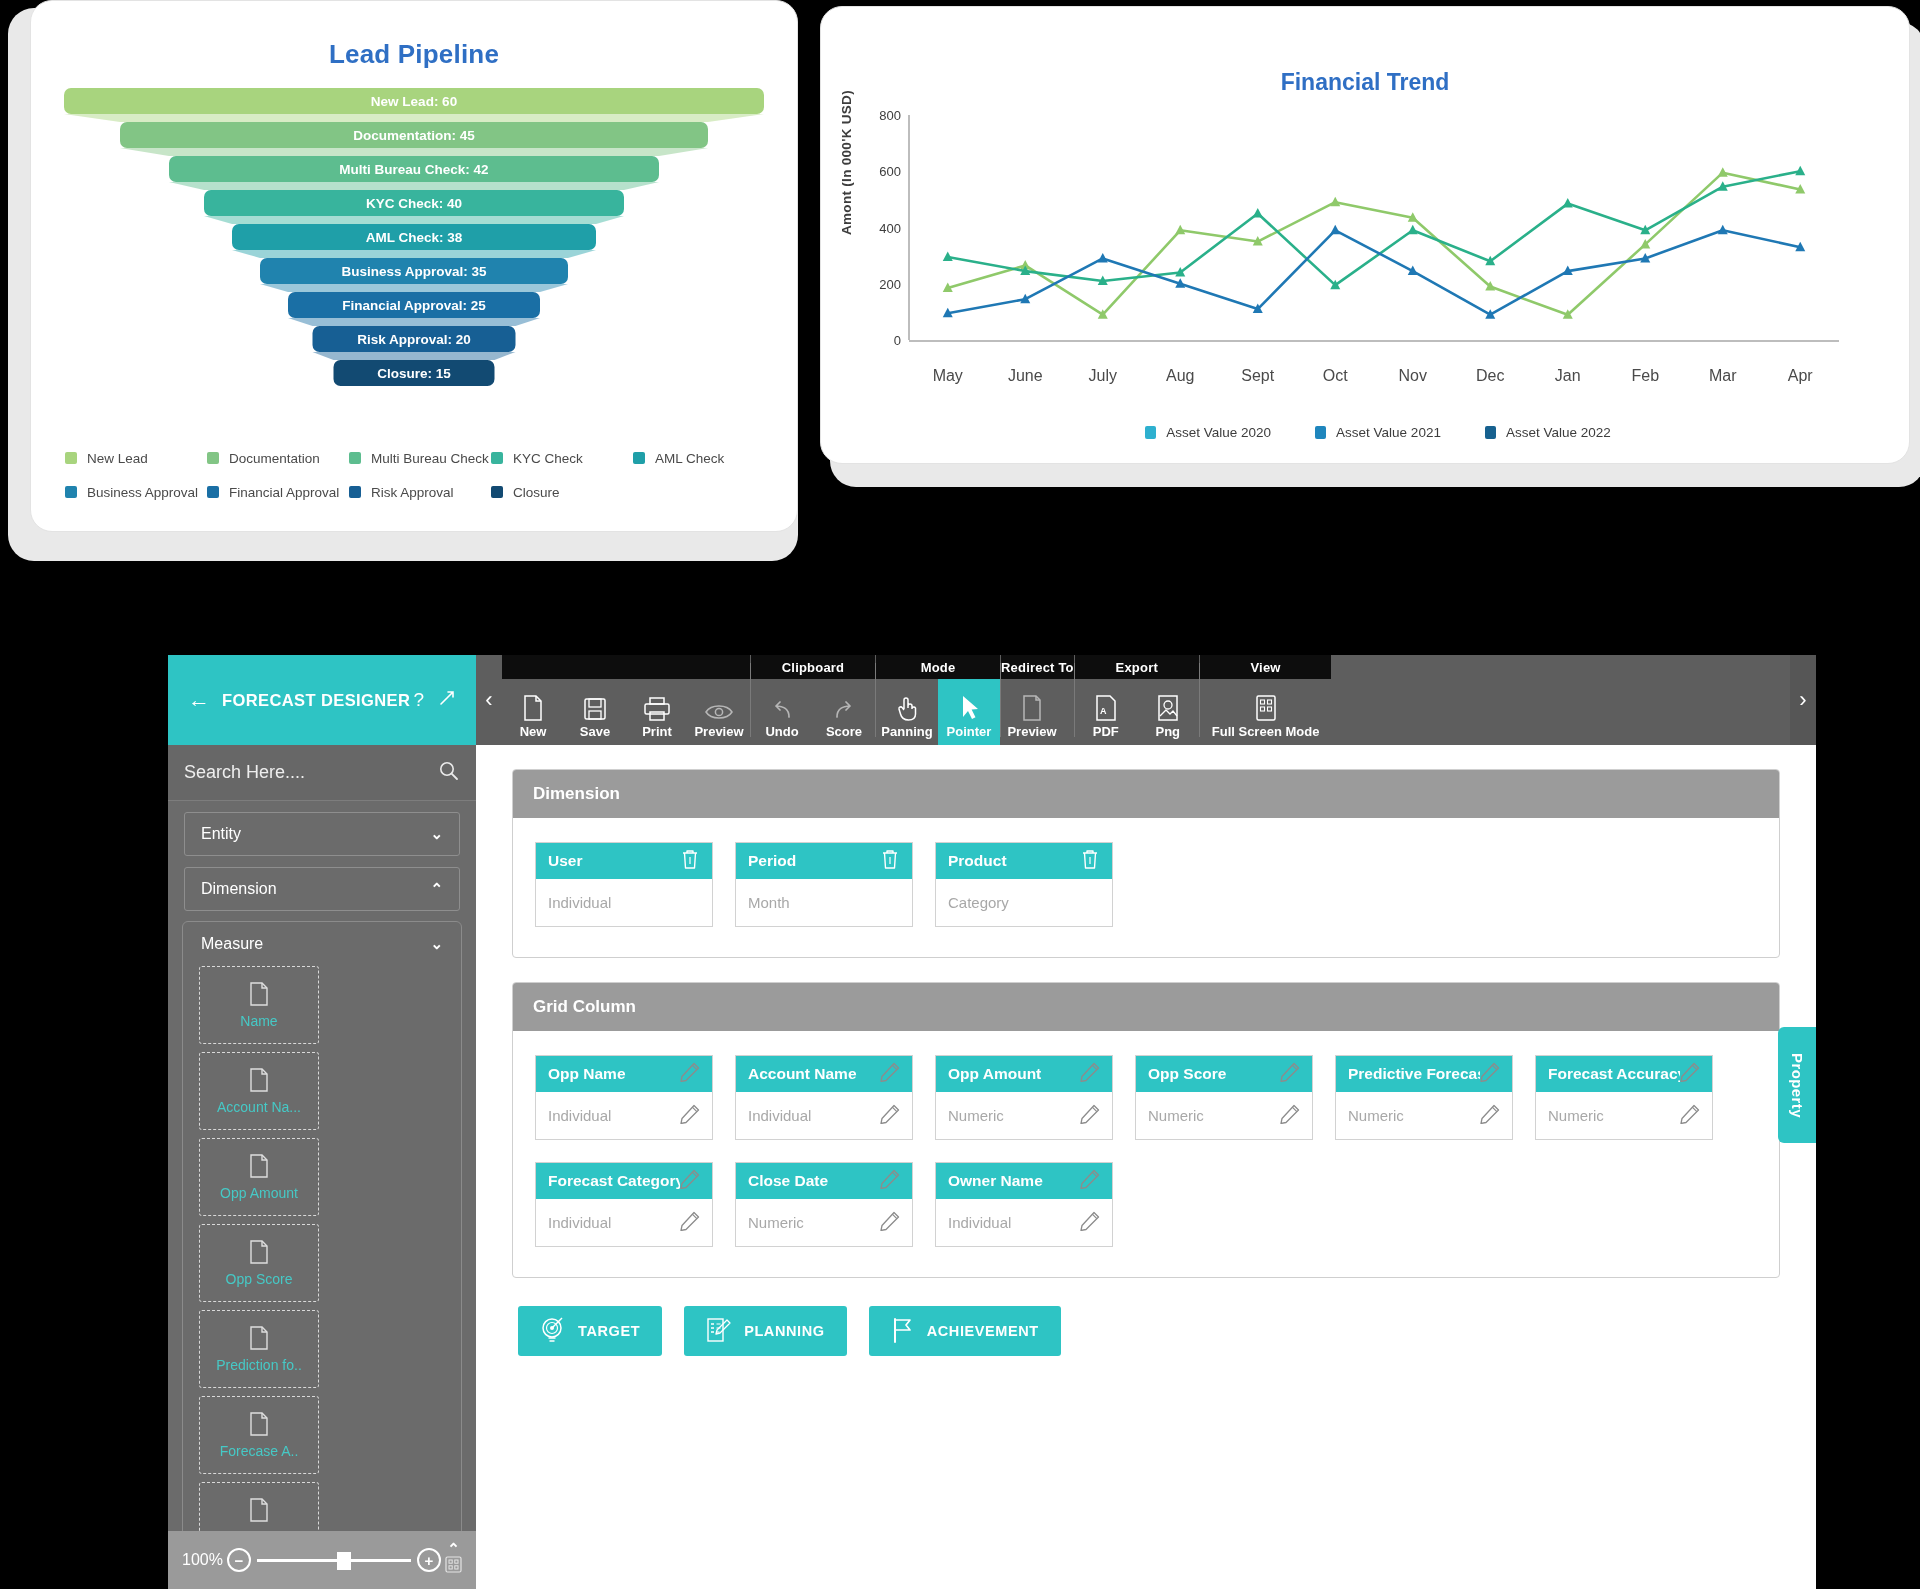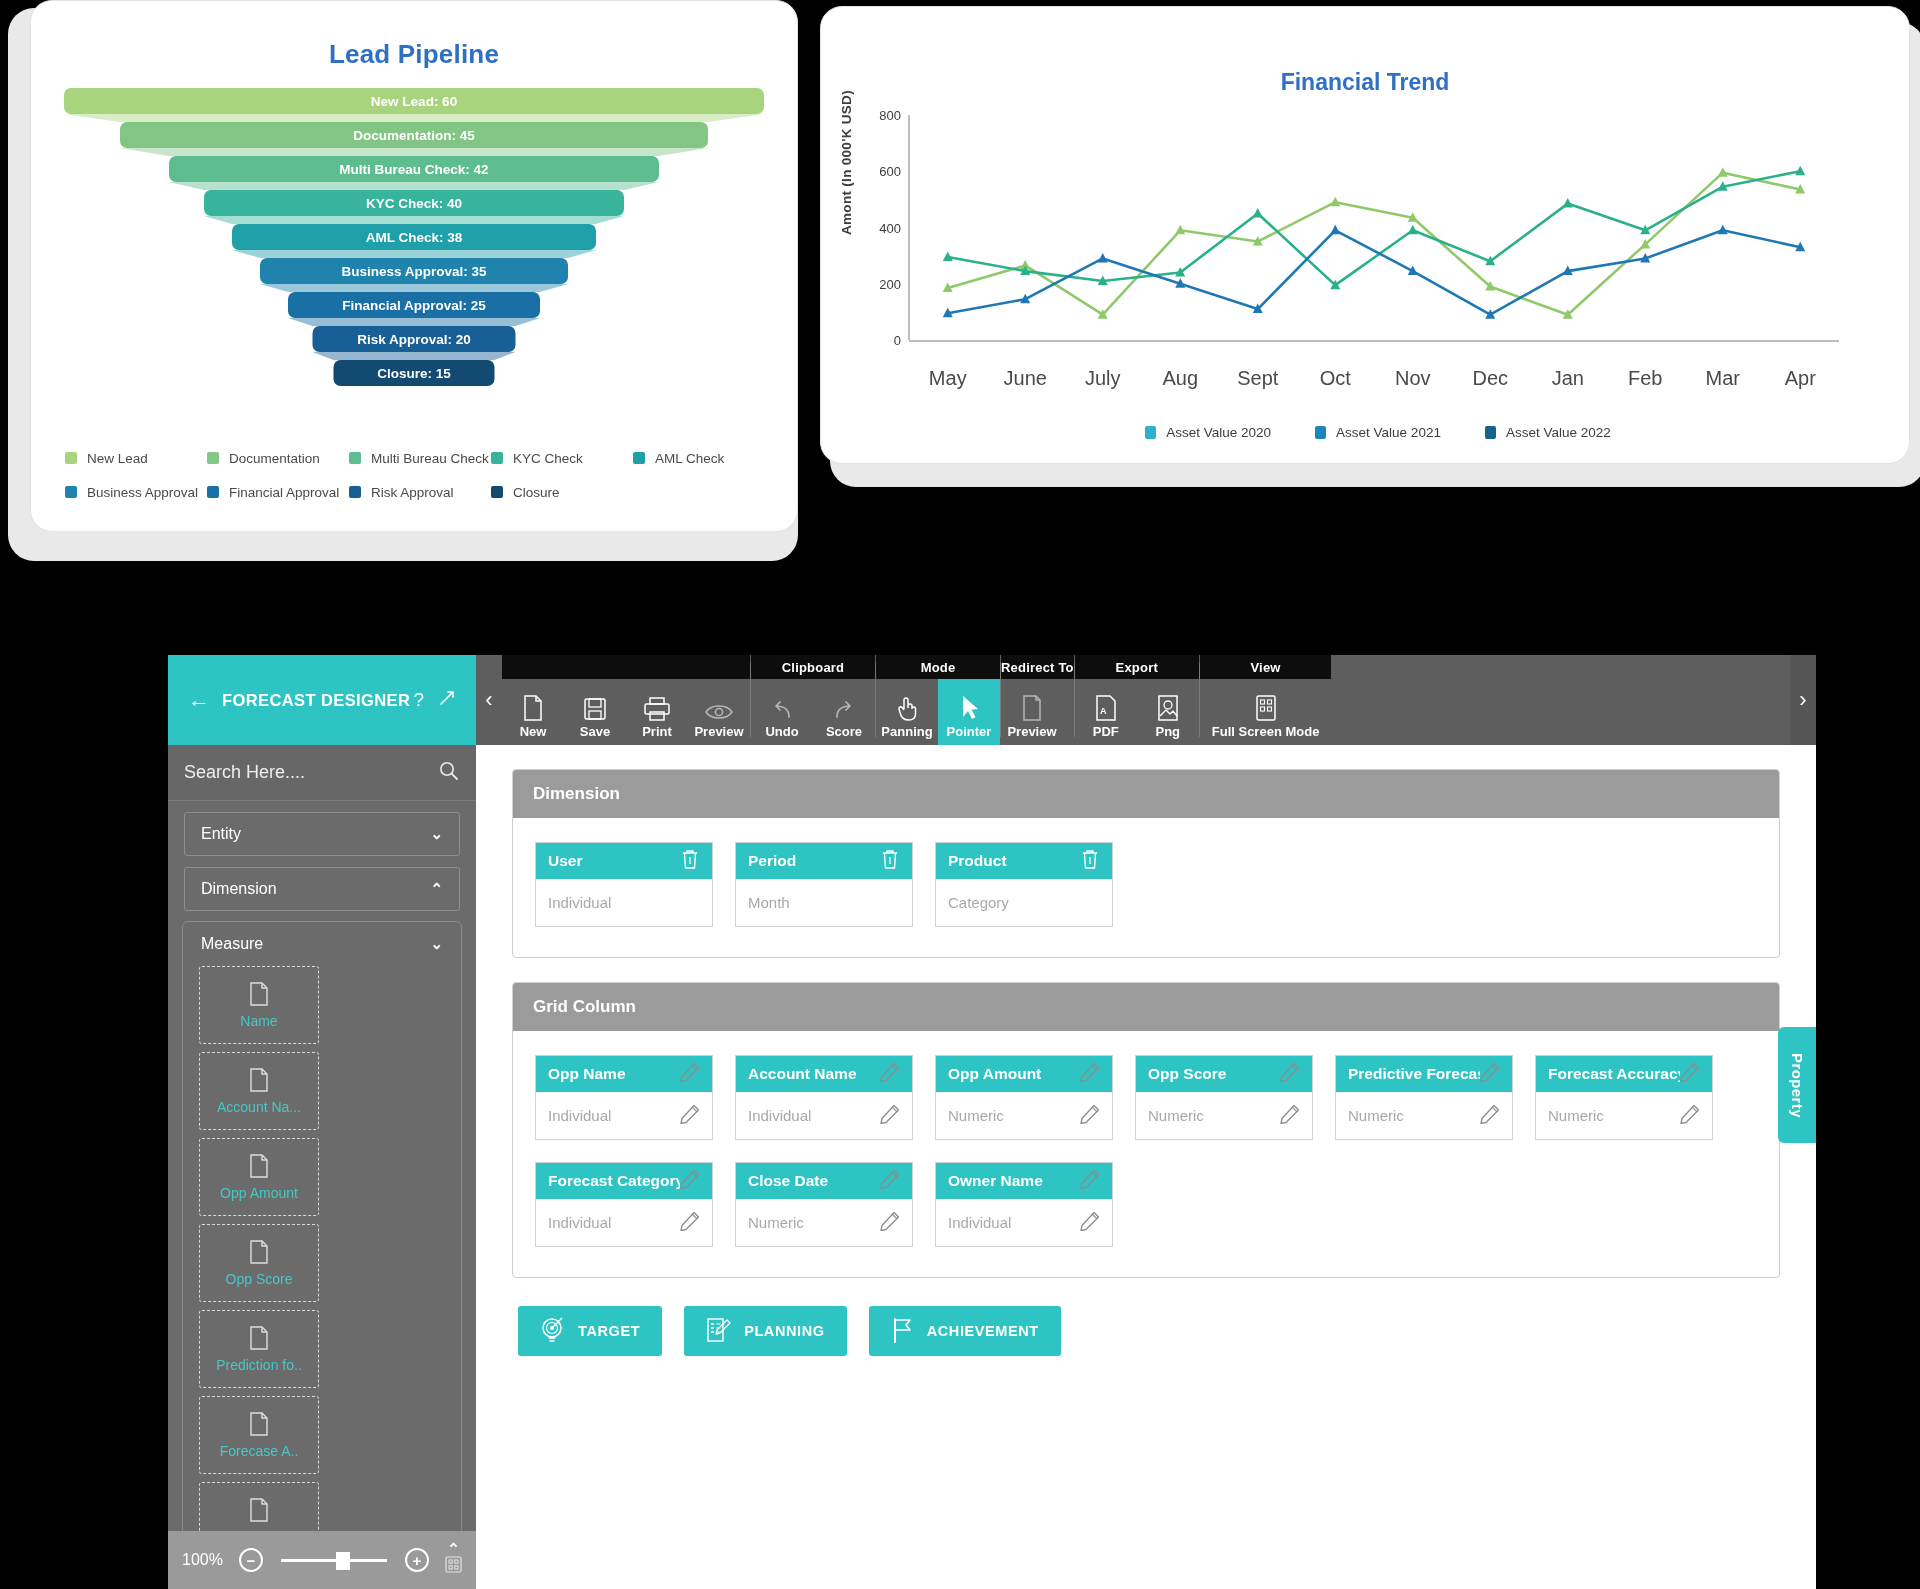--- a/index.html
+++ b/index.html
@@ -71,21 +71,21 @@
     position:absolute; right:calc(100% + 8px); transform:translateY(-50%);
     font-size:13px; color:#3d3d3d; font-family:"Liberation Sans", sans-serif;
   }
   #ylabel {
     position:absolute; left:18px; top:228px; transform:rotate(-90deg);
     transform-origin:left top; font-size:13.5px; font-weight:bold;
     color:#3d3d3d; letter-spacing:.3px; white-space:nowrap;
   }
   .xtick {
     position:absolute; top:252px; transform:translateX(-50%);
-    font-size:20px; color:#4a4a4a;text-align:right;
+    font-size:16px; color:#4a4a4a;text-align:right;
   }
   #line-legend {
     position:absolute; left:0; right:0; top:408px;
     display:flex; justify-content:center; gap:44px;padding-left:26px;
   }
   #line-legend .leg-item { font-size:13.5px; color:#3d3d3d; }
 
   
   #app {
     position:absolute; left:168px; top:655px; width:1648px; height:934px;
@@ -163,21 +163,21 @@
     display:flex; flex-wrap:wrap; gap:8px; padding:0 16px;
   }
   .mcard {
     width:120px; height:78px; border:1.6px dashed #d9d9d9; border-radius:3px;
     display:flex; flex-direction:column; align-items:center; justify-content:center;
     gap:4px; color:#46c9c6; font-size:14px; overflow:hidden; white-space:nowrap;
   }
 
   #zoombar {
     position:absolute; left:0; bottom:0; width:308px; height:58px;
-    background:#9a9a9a; display:flex; align-items:center; padding:0 14px; gap:16px;
+    background:#9a9a9a; display:flex; align-items:center; padding:0 14px; gap:4px;
   }
   #zoom-pct { color:#fff; font-size:16px; }
   .circ-btn {
     width:24px; height:24px; border-radius:50%; border:2px solid #fff;
     color:#fff; display:flex; align-items:center; justify-content:center;
     font-size:15px; line-height:1; font-weight:bold; flex:none;
   }
   #zoom-track { flex:1; height:3px; background:#fff; position:relative; margin:0 2px; }
   #zoom-thumb { position:absolute; left:52%; top:-7px; width:14px; height:18px; background:#fff; }
   #zoom-right { display:flex; flex-direction:column; align-items:center; gap:2px; color:#fff; }

